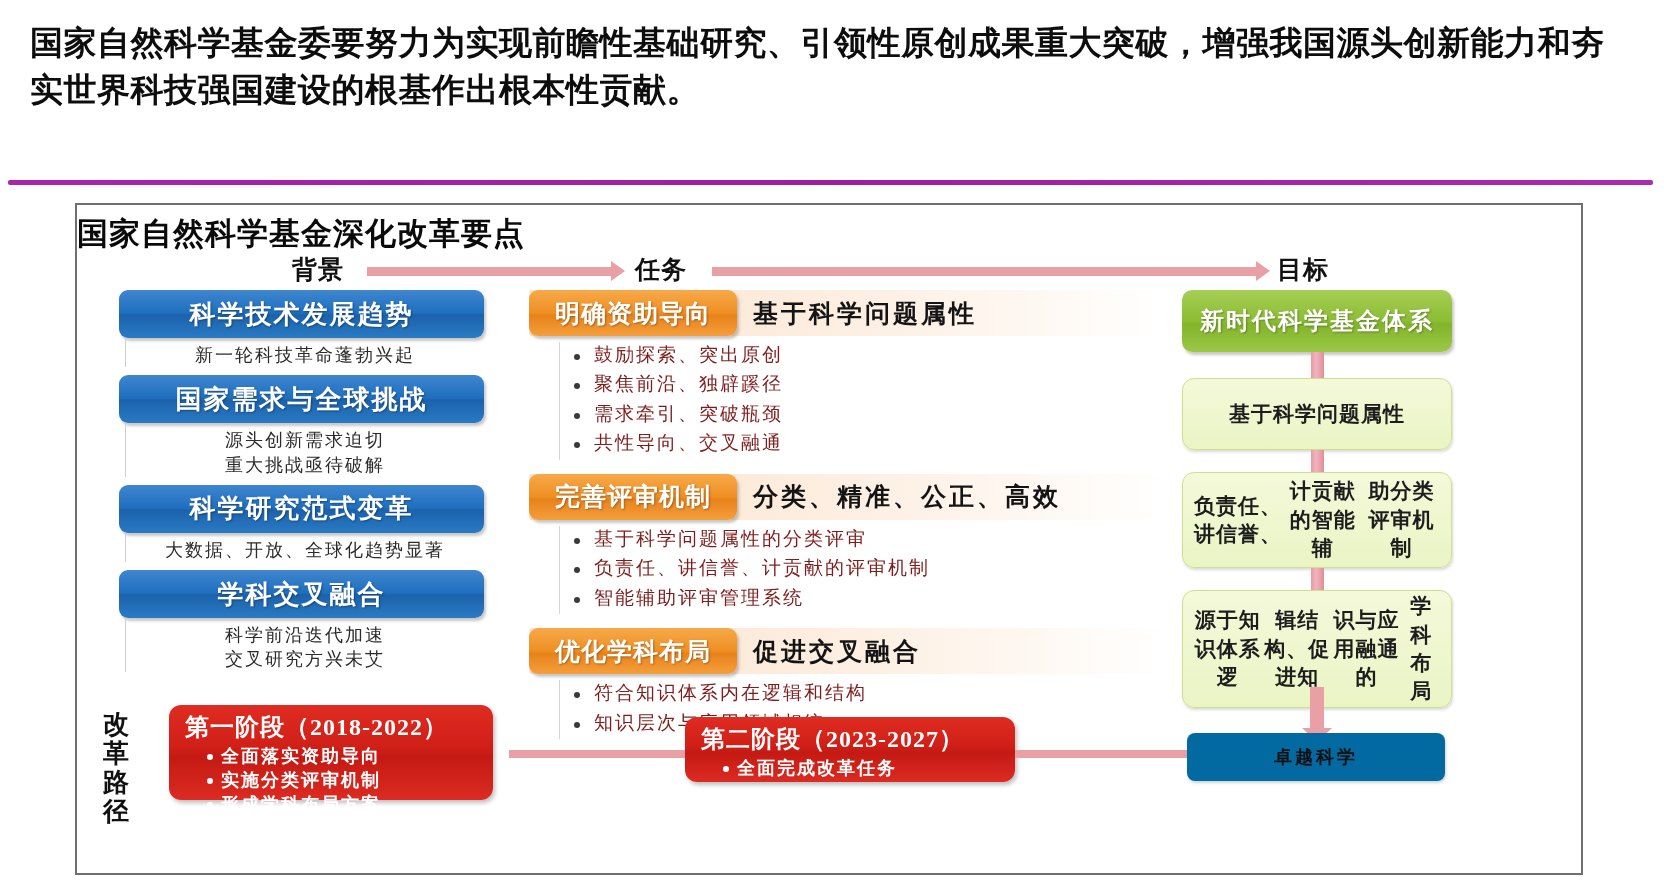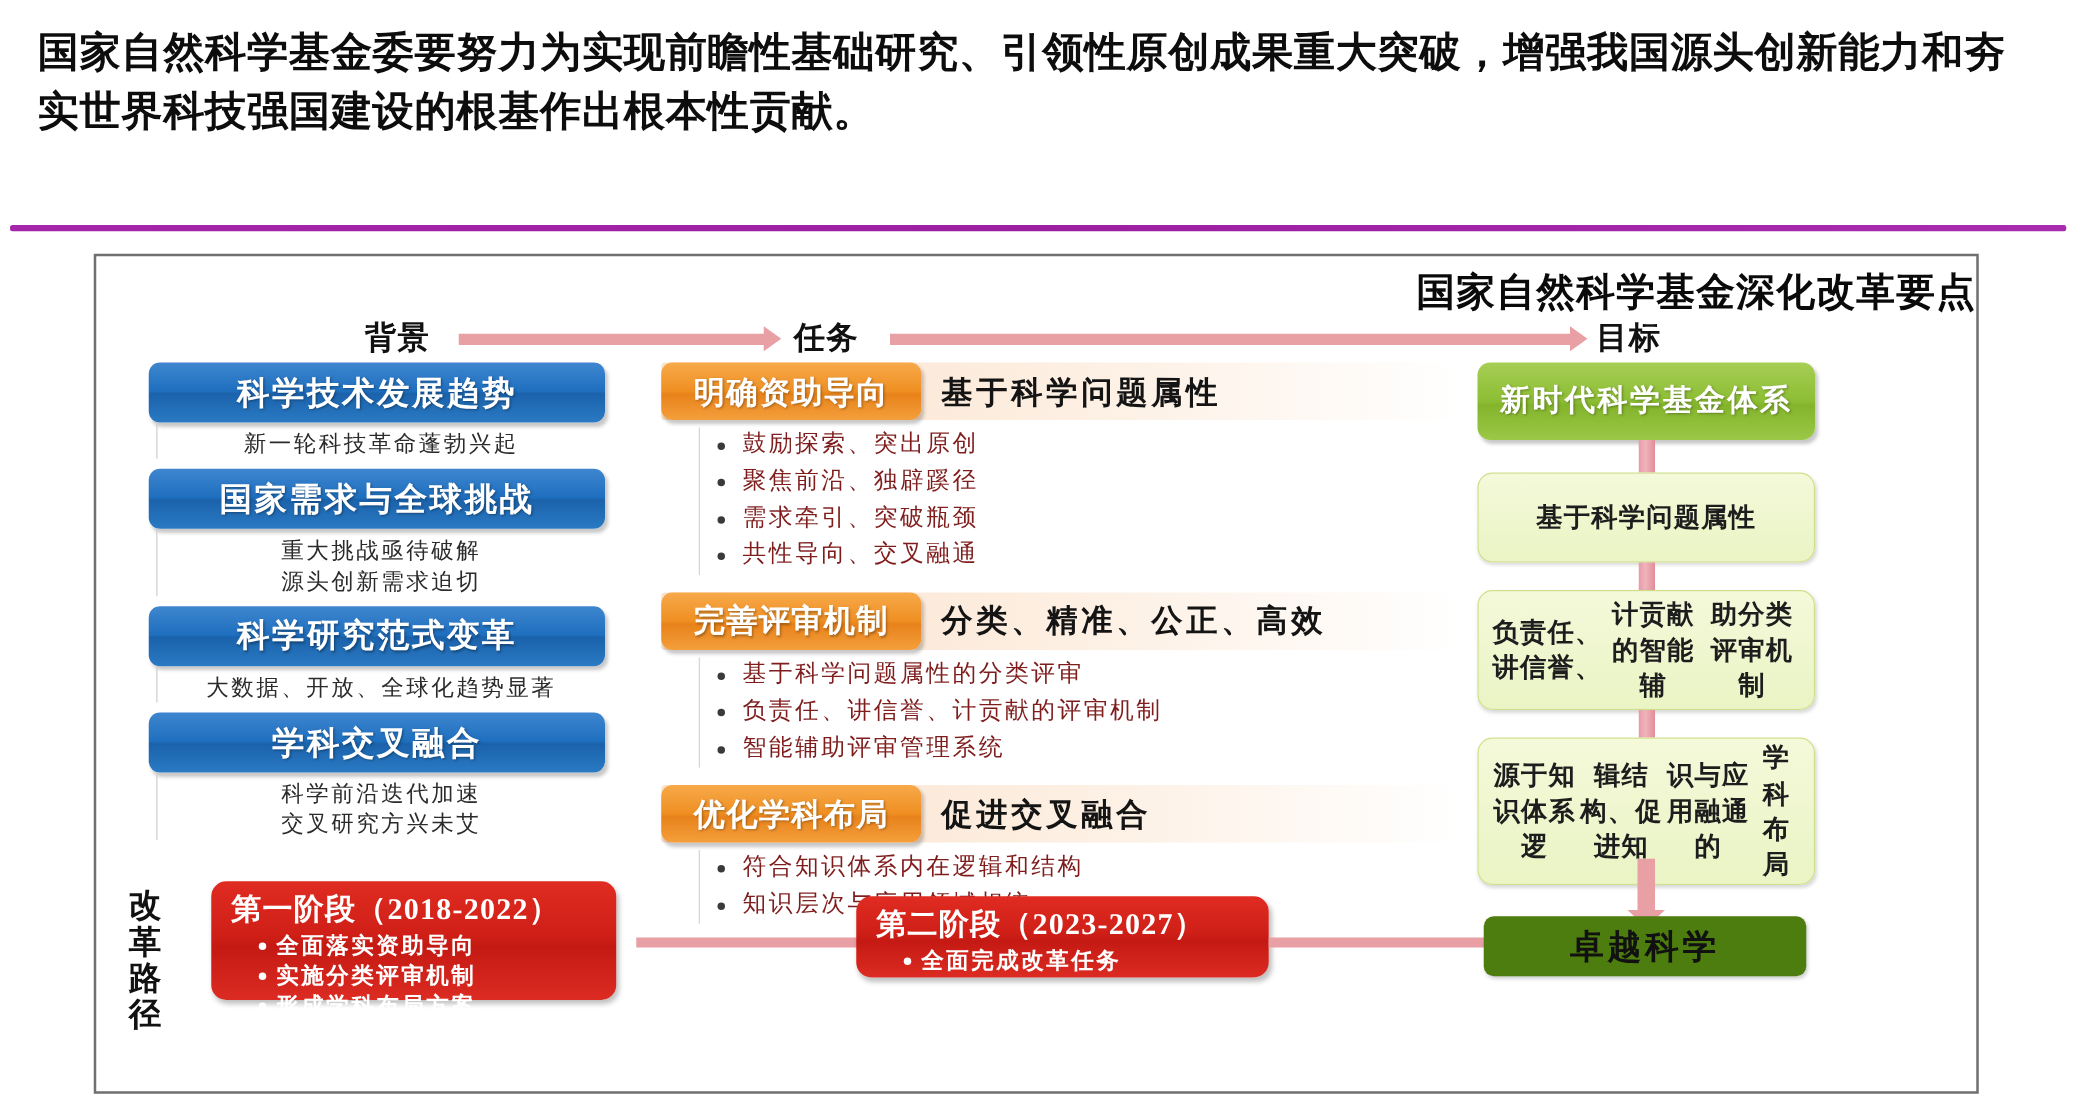--- a/index.html
+++ b/index.html
@@ -50,21 +50,21 @@
     border: 2px solid #6f6f6f;
     background: #ffffff;
     box-sizing: border-box;
   }
 
   .diagram-title {
     position: absolute;
     left: 0;
     top: 8px;
     width: 100%;
-    text-align: right;
+    text-align: left;
     font-family: "Liberation Sans", "DejaVu Sans", sans-serif;
     font-size: 31px;
     font-weight: 700;
     color: #0a0a0a;
     letter-spacing: 1px;
   }
 
   
   .hdr {
     position: absolute;
@@ -284,25 +284,25 @@
     position: absolute;
     left: -14px;
     top: 9px;
     width: 6px; height: 6px;
     background: #ffffff;
     border-radius: 50%;
   }
   .pink-box {
     position: absolute;
     border-radius: 8px;
-    background: #4d7c0f;
+    background: #0369a1;
     display: flex;
     align-items: center;
     justify-content: center;
-    font-size: 27px;
+    font-size: 18px;
     font-weight: 700;
     color: #111;
     letter-spacing: 3px;
     box-shadow: 1px 2px 3px rgba(0,0,0,0.18);
   }
   .h-arrow {
     position: absolute;
     height: 8px;
     background: #e8a0a5;
   }
@@ -350,22 +350,22 @@
   <div class="hdr" id="hdr-goal">目标</div>
 
   <div class="col-left">
     <div class="left-group">
       <div class="blue-box">科学技术发展趋势</div>
       <div class="blue-cap">新一轮科技革命蓬勃兴起</div>
     </div>
     <div class="left-group">
       <div class="blue-box">国家需求与全球挑战</div>
       <div class="blue-cap">
+          <div>源头创新需求迫切</div>
           <div>重大挑战亟待破解</div>
-          <div>源头创新需求迫切</div>
         </div>
     </div>
     <div class="left-group">
       <div class="blue-box">科学研究范式变革</div>
       <div class="blue-cap">大数据、开放、全球化趋势显著</div>
     </div>
     <div class="left-group">
       <div class="blue-box">学科交叉融合</div>
       <div class="blue-cap">
           <div>科学前沿迭代加速</div>

